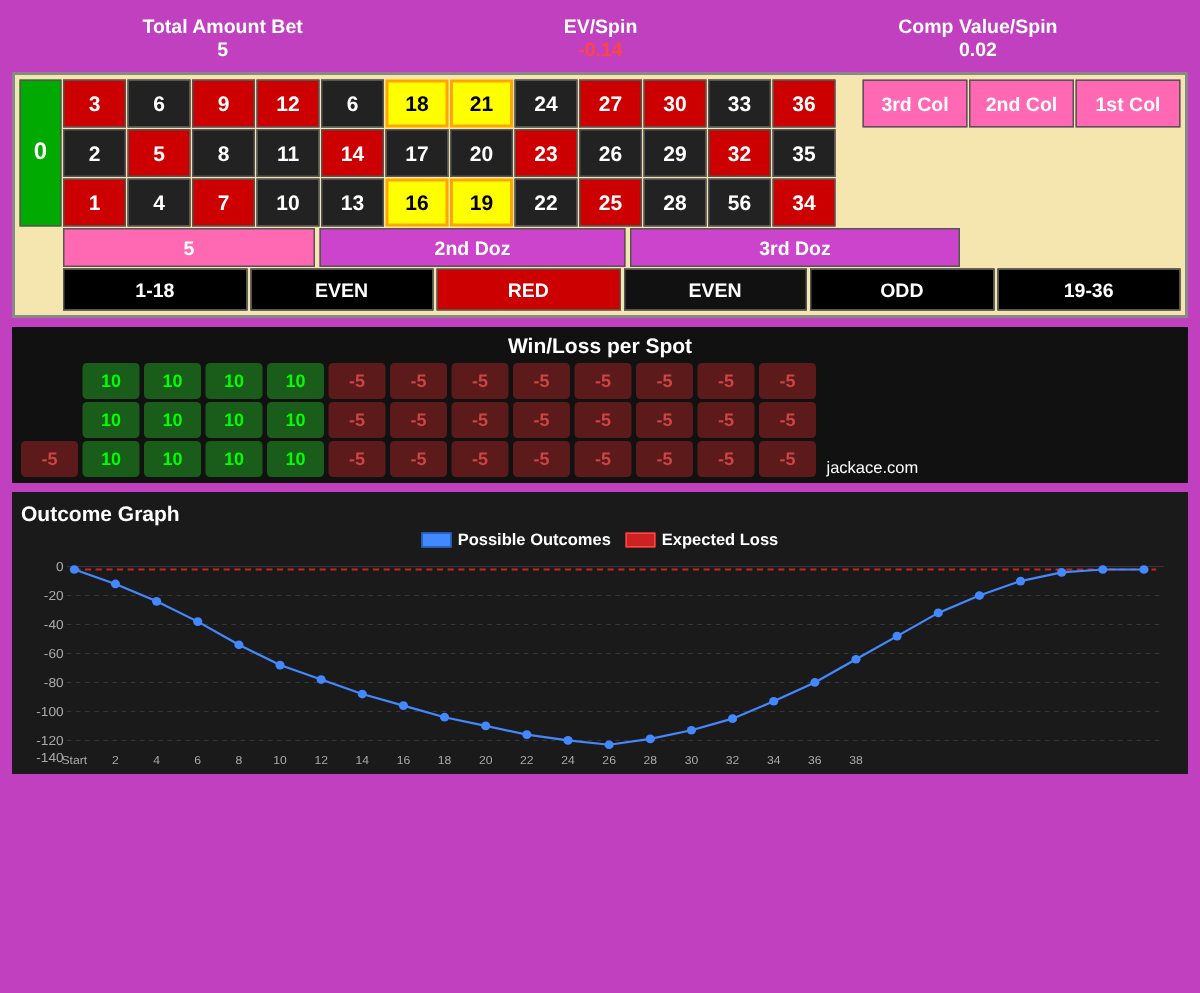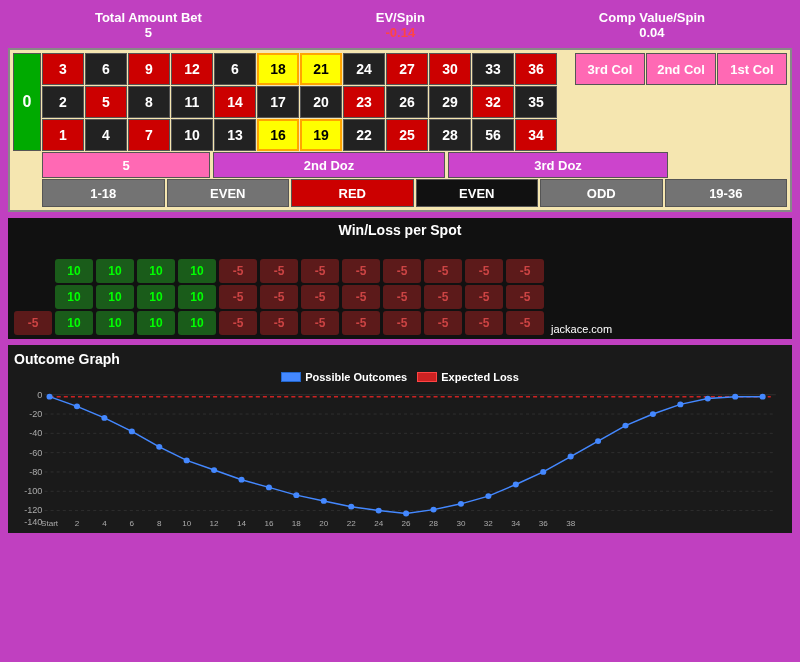--- a/index.html
+++ b/index.html
@@ -119,35 +119,35 @@
       height: 28px;
       flex: 1;
       display: flex;
       align-items: center;
       justify-content: center;
       font-weight: bold;
       font-size: 13px;
       border: 1px solid #555;
       cursor: pointer;
     }
-    .out-orange { background: #737373; color: white; }
+    .out-orange { background: #000000; color: white; }
     .out-red { background: #cc0000; color: white; }
     .out-black { background: #111111; color: white; }
 
     
     .winloss-container {
       background: #111111;
       padding: 4px 6px;
     }
     .winloss-title {
       color: white;
       text-align: center;
       font-weight: bold;
       font-size: 14px;
-      margin-bottom: 21px;
+      margin-bottom: 4px;
     }
     .winloss-grid {
       display: flex;
       gap: 3px;
       align-items: flex-end;
     }
     .wl-col {
       display: flex;
       flex-direction: column;
       gap: 2px;
@@ -218,21 +218,21 @@
     <div class="stat-block">
       <span class="stat-label">Total Amount Bet</span>
       <span class="stat-value positive">5</span>
     </div>
     <div class="stat-block">
       <span class="stat-label">EV/Spin</span>
       <span class="stat-value negative">-0.14</span>
     </div>
     <div class="stat-block">
       <span class="stat-label">Comp Value/Spin</span>
-      <span class="stat-value positive">0.04</span>
+      <span class="stat-value positive">0.02</span>
     </div>
   </div>
 
   <div class="board-container">
     <div class="board-numbers">
 
       <div style="display:flex; align-items:stretch; width:28px; flex-shrink:0;">
         <div class="zero-cell">0</div>
       </div>
 
@@ -283,21 +283,21 @@
 
       <div style="display:flex;flex-direction:row;gap:1px;">
         <div class="col-label col-pink">3rd Col</div>
         <div class="col-label col-pink">2nd Col</div>
         <div class="col-label col-pink">1st Col</div>
       </div>
     </div>
 
     <div class="dozens-row">
       <div class="dozen-cell dozen-pink" style="width:168px;">5</div>
-      <div class="dozen-cell dozen-purple" style="width:232px; margin-left:2px;">2nd Doz</div>
+      <div class="dozen-cell dozen-purple" style="width:204px; margin-left:2px;">2nd Doz</div>
       <div class="dozen-cell dozen-purple" style="width:220px; margin-left:2px;">3rd Doz</div>
     </div>
 
     <div class="outside-row">
       <div class="outside-cell out-orange">1-18</div>
       <div class="outside-cell out-orange">EVEN</div>
       <div class="outside-cell out-red">RED</div>
       <div class="outside-cell out-black">EVEN</div>
       <div class="outside-cell out-orange">ODD</div>
       <div class="outside-cell out-orange">19-36</div>

